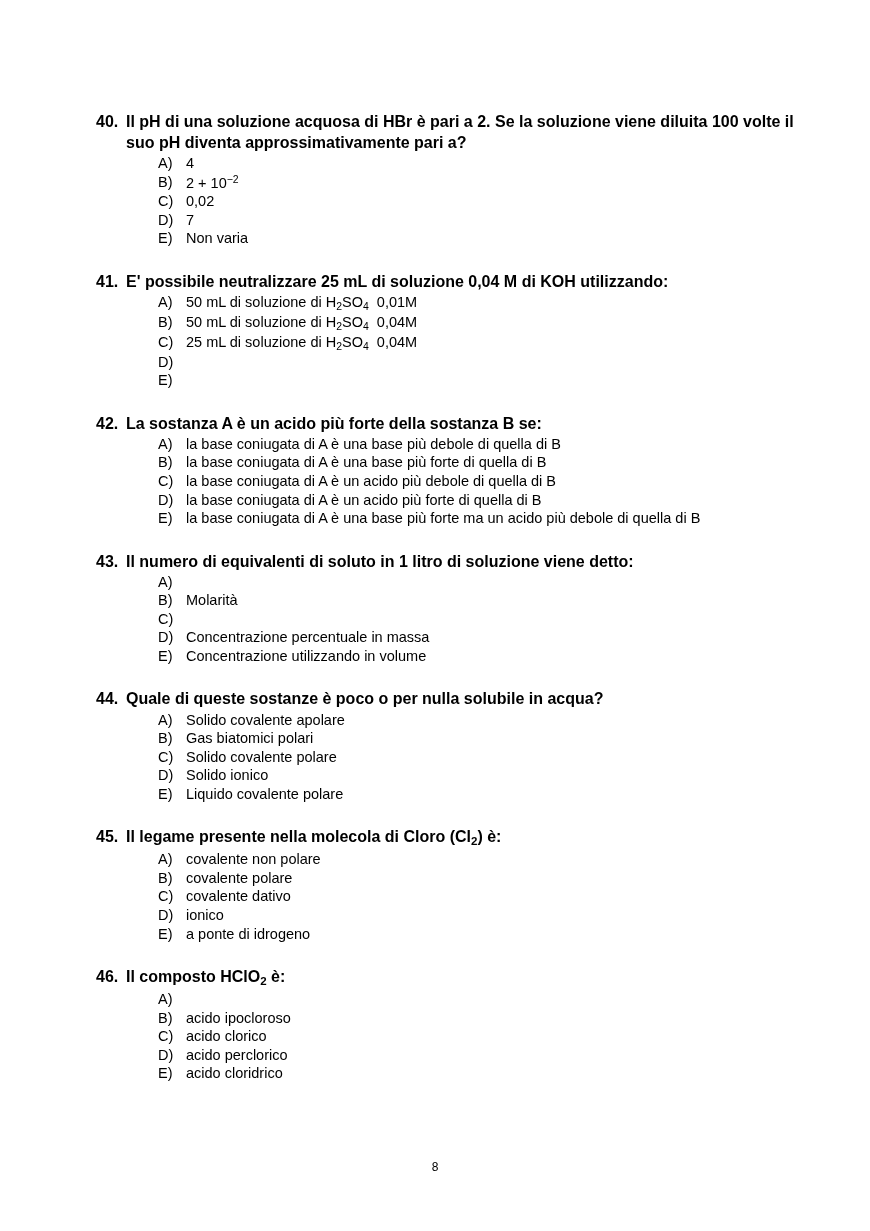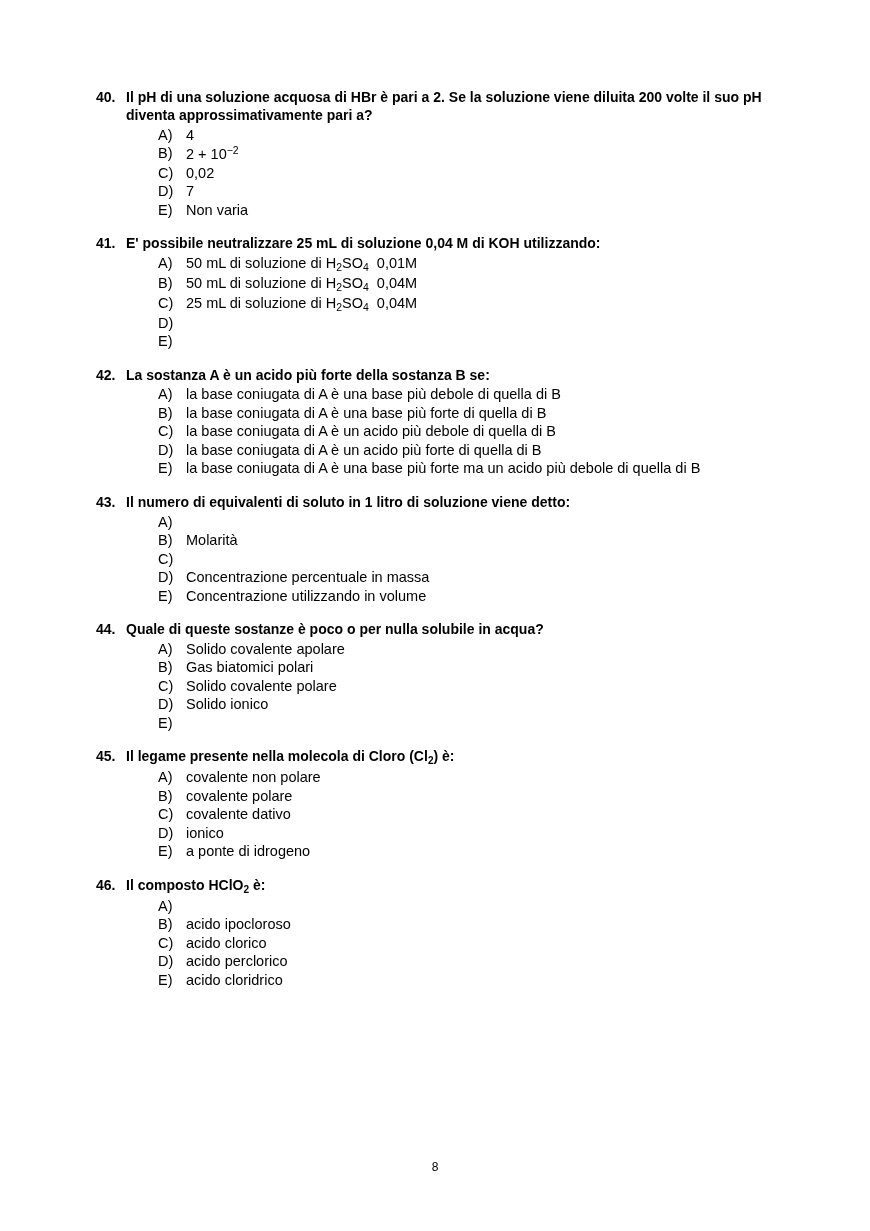--- a/index.html
+++ b/index.html
@@ -22,23 +22,24 @@
     height: 1231px;
     box-sizing: border-box;
     padding: 88px 75px 0 96px;
   }
   .question-block {
     margin-bottom: 15px;
   }
   .q-head {
     display: flex;
     align-items: flex-start;
-    font-size: 14px;
+    font-size: 16px;
     font-weight: bold;
     line-height: 1.32;
+    margin-top: 23px;
   }
   .q-num {
     width: 30px;
     flex: 0 0 30px;
     text-align: left;
     font-weight: bold;
   }
   .q-text {
     flex: 1 1 auto;
   }
@@ -77,21 +78,21 @@
   }
 </style>
 </head>
 <body>
 
 <div class="page">
   <div id="questions-container">
       <div class="question-block">
         <div class="q-head">
           <span class="q-num">40.</span>
-          <span class="q-text">Il pH di una soluzione acquosa di HBr è pari a 2. Se la soluzione viene diluita 200 volte il suo pH diventa approssimativamente pari a?</span>
+          <span class="q-text">Il pH di una soluzione acquosa di HBr è pari a 2. Se la soluzione viene diluita 100 volte il suo pH diventa approssimativamente pari a?</span>
         </div>
         <div class="options">
           <div class="option-row">
             <span class="opt-letter">A)</span>
             <span class="opt-text">4</span>
           </div>
           <div class="option-row">
             <span class="opt-letter">B)</span>
             <span class="opt-text">2 + 10<sup>−2</sup></span>
           </div>
@@ -206,20 +207,21 @@
           <div class="option-row">
             <span class="opt-letter">C)</span>
             <span class="opt-text">Solido covalente polare</span>
           </div>
           <div class="option-row">
             <span class="opt-letter">D)</span>
             <span class="opt-text">Solido ionico</span>
           </div>
           <div class="option-row">
             <span class="opt-letter">E)</span>
+            <span class="opt-text">Liquido covalente polare</span>
           </div>
         </div>
       </div>
       <div class="question-block">
         <div class="q-head">
           <span class="q-num">45.</span>
           <span class="q-text">Il legame presente nella molecola di Cloro (Cl<sub>2</sub>) è:</span>
         </div>
         <div class="options">
           <div class="option-row">

